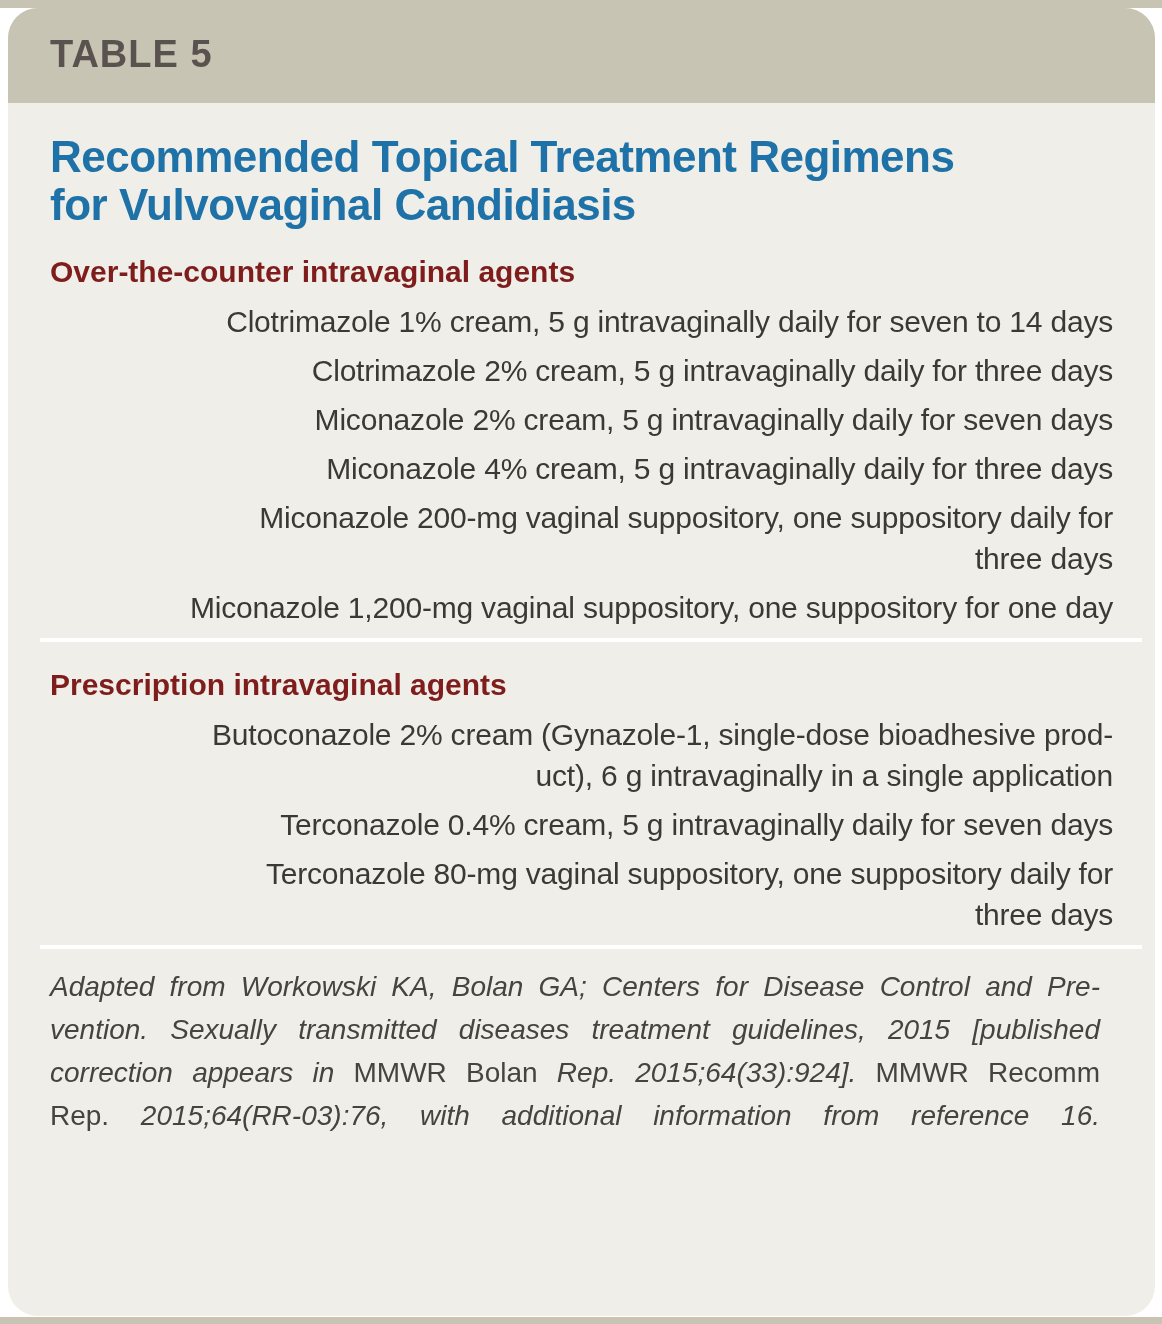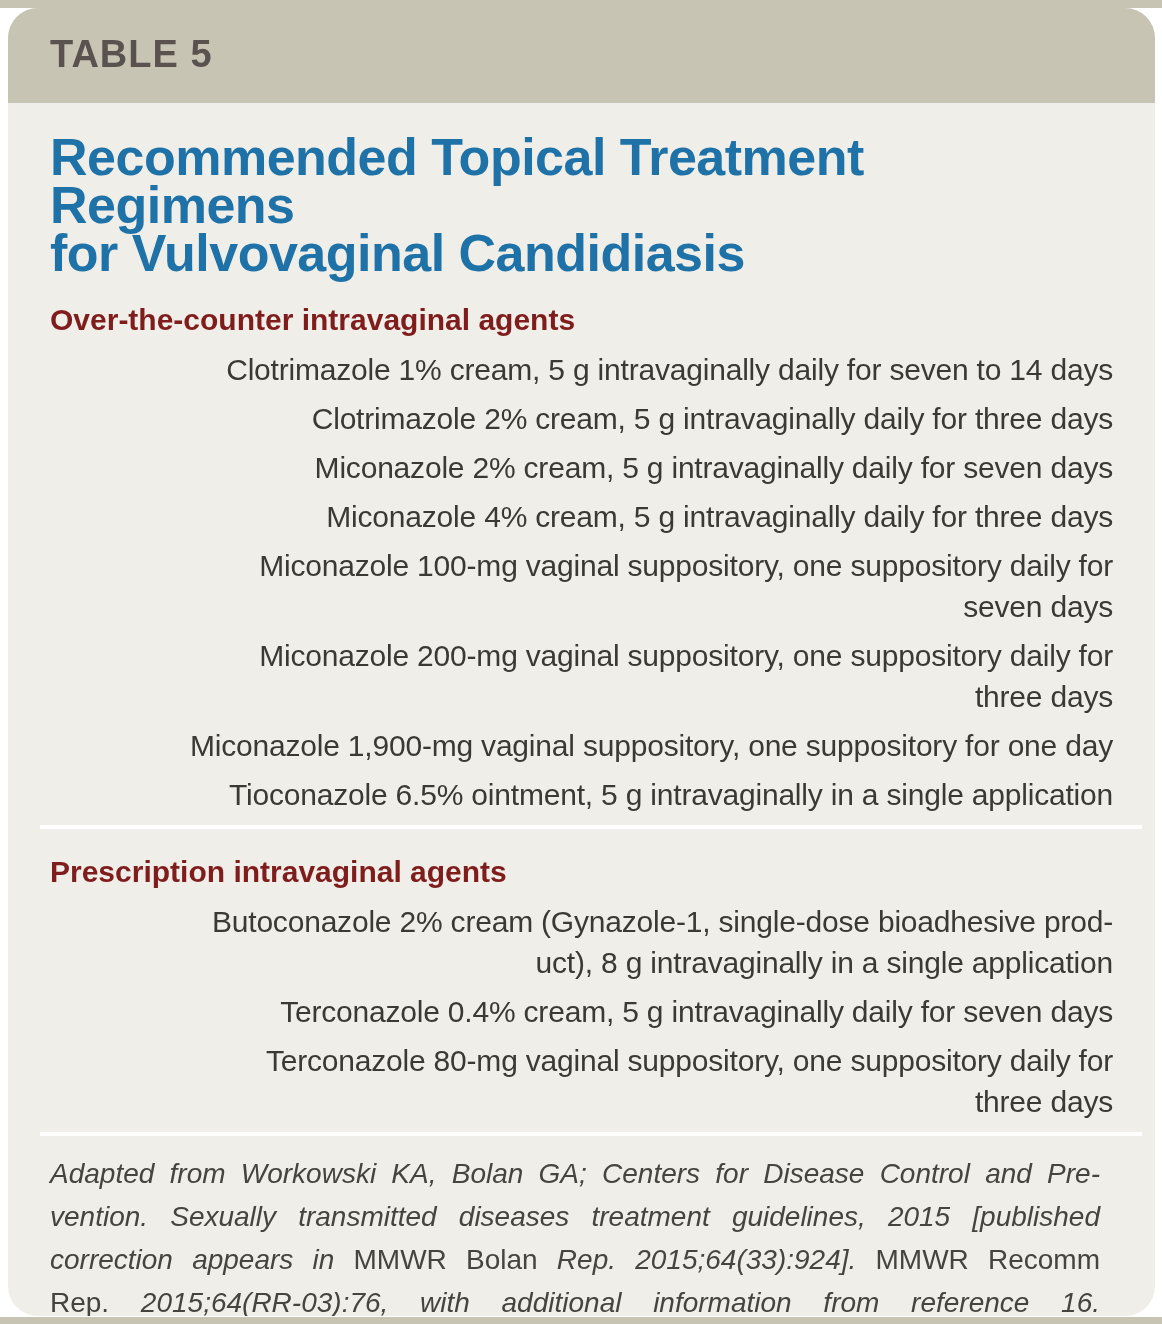--- a/index.html
+++ b/index.html
@@ -46,21 +46,21 @@
     font-weight: 700;
     line-height: 44px;
     letter-spacing: 1px;
     color: #5a524f;
   }
   .content {
     padding: 0 42px 0 42px;
   }
   .title {
     margin: 30px 0 0 0;
-    font-size: 52px;
+    font-size: 44px;
     font-weight: 700;
     line-height: 48px;
     letter-spacing: -0.5px;
     color: #1e72a7;
     white-space: pre-line;
   }
   .heading {
     margin: 26px 0 12px 0;
     font-size: 30px;
     font-weight: 700;
@@ -110,32 +110,29 @@
     <div class="content">
 
       <h1 class="title">Recommended Topical Treatment Regimens
 for Vulvovaginal Candidiasis</h1>
 
       <h2 class="heading">Over-the-counter intravaginal agents</h2>
       <div class="item">Clotrimazole 1% cream, 5 g intravaginally daily for seven to 14 days</div>
       <div class="item">Clotrimazole 2% cream, 5 g intravaginally daily for three days</div>
       <div class="item">Miconazole 2% cream, 5 g intravaginally daily for seven days</div>
       <div class="item">Miconazole 4% cream, 5 g intravaginally daily for three days</div>
-      <div class="item">Miconazole 100-mg vaginal suppository, one suppository daily for
-seven days</div>
       <div class="item">Miconazole 200-mg vaginal suppository, one suppository daily for
 three days</div>
-      <div class="item">Miconazole 1,900-mg vaginal suppository, one suppository for one day</div>
-      <div class="item">Tioconazole 6.5% ointment, 5 g intravaginally in a single application</div>
+      <div class="item">Miconazole 1,200-mg vaginal suppository, one suppository for one day</div>
 
       <div class="divider"></div>
 
       <h2 class="heading">Prescription intravaginal agents</h2>
       <div class="item">Butoconazole 2% cream (Gynazole-1, single-dose bioadhesive prod-
-uct), 8 g intravaginally in a single application</div>
+uct), 6 g intravaginally in a single application</div>
       <div class="item">Terconazole 0.4% cream, 5 g intravaginally daily for seven days</div>
       <div class="item">Terconazole 80-mg vaginal suppository, one suppository daily for
 three days</div>
 
       <div class="divider"></div>
 
       <p class="footnote"><span>Adapted from Workowski KA, Bolan GA; Centers for Disease Control and Pre-
 vention. Sexually transmitted diseases treatment guidelines, 2015 [published
 correction appears in </span><span class="roman">MMWR Bolan </span><span>Rep. 2015;64(33):924]. </span><span class="roman">MMWR Recomm
 Rep. </span><span>2015;64(RR-03):76, with additional information from reference 16.</span></p>

